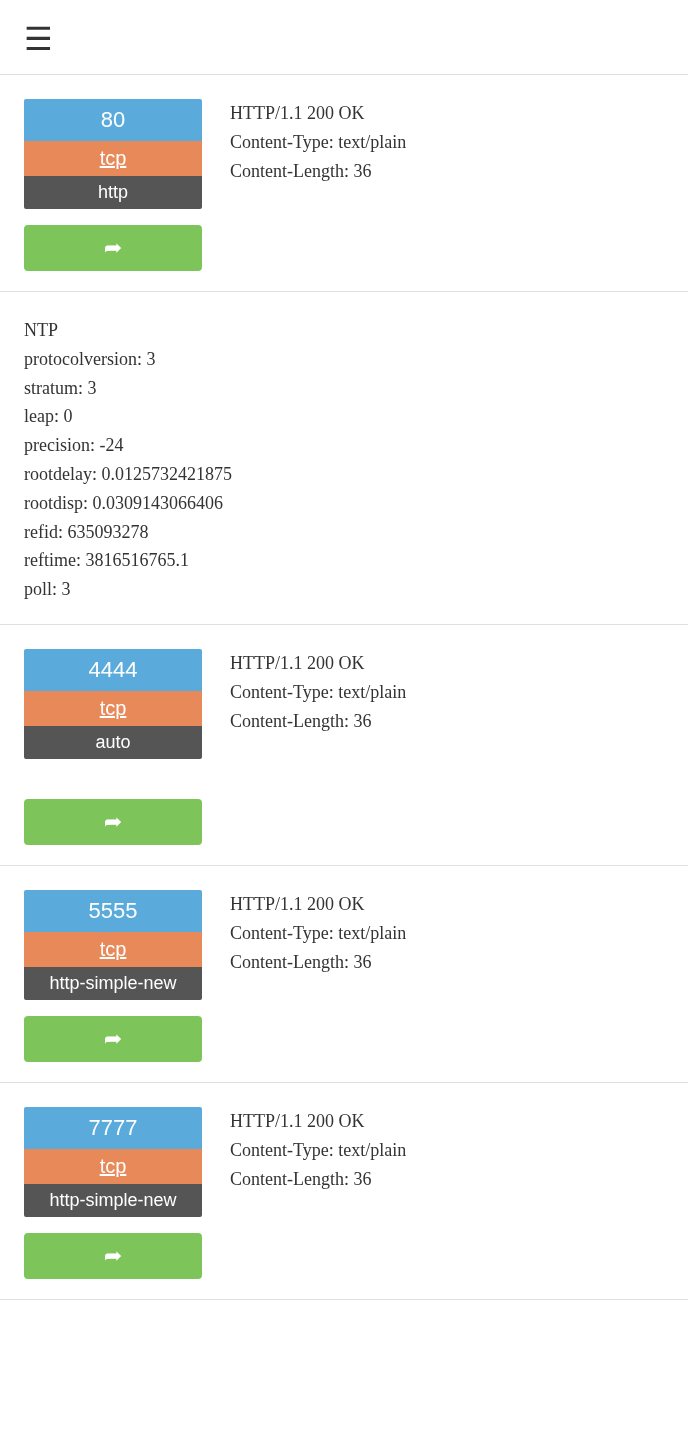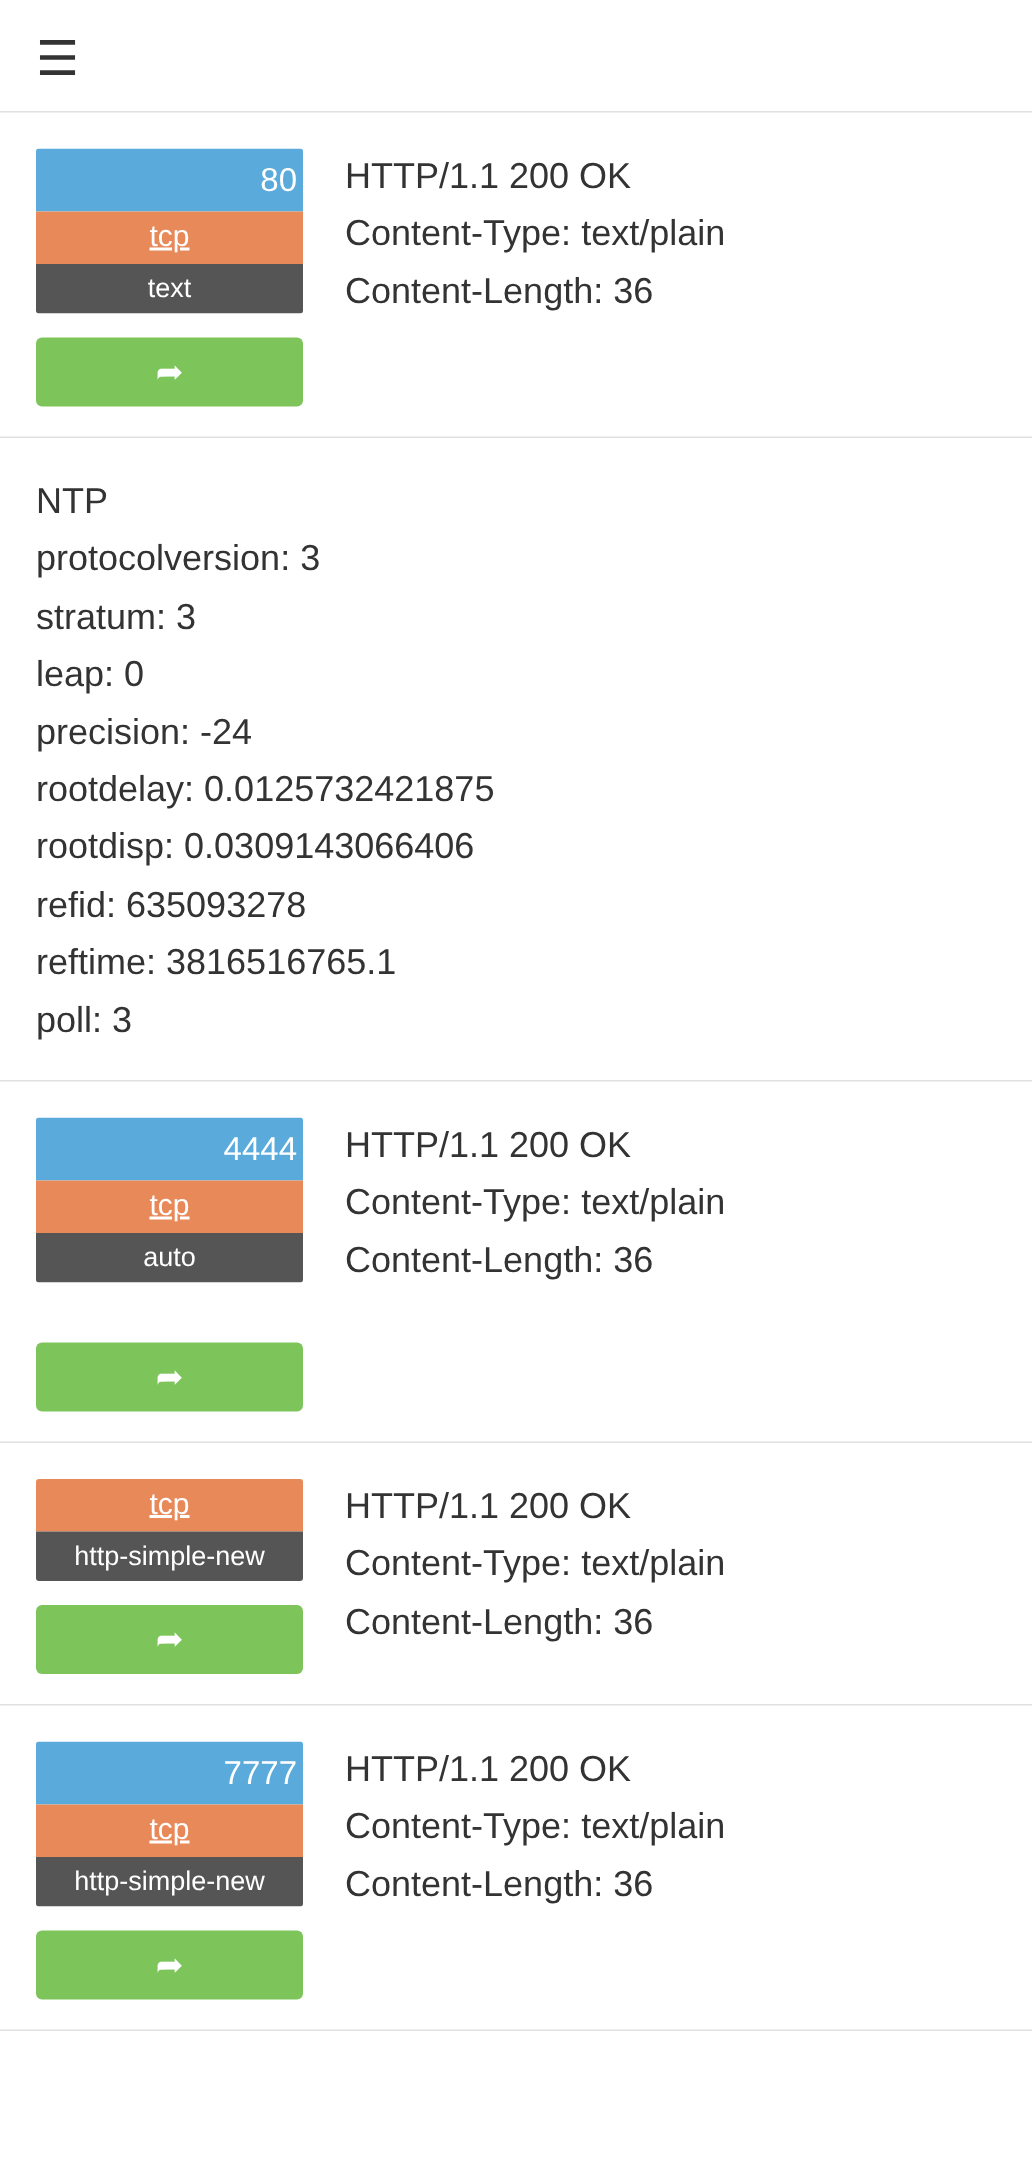--- a/index.html
+++ b/index.html
@@ -53,21 +53,21 @@
       width: 178px;
       min-width: 178px;
       margin-right: 28px;
       border-radius: 2px;
       overflow: hidden;
     }
 
     .badge-port {
       background-color: #5aabdb;
       color: white;
-      text-align: right;
+      text-align: center;
       font-size: 22px;
       font-weight: 500;
       padding: 8px 4px;
     }
 
     .badge-protocol {
       background-color: #e8895a;
       color: white;
       text-align: center;
       font-size: 20px;
@@ -86,22 +86,22 @@
       text-overflow: ellipsis;
     }
 
     .service-details {
       flex: 1;
       display: flex;
       flex-direction: column;
     }
 
     .service-response {
-      font-family: Liberation Sans, sans-serif;
-      font-size: 24px;
+      font-family: Liberation Serif, serif;
+      font-size: 18px;
       line-height: 1.6;
       color: #333;
       white-space: pre-wrap;
       word-break: break-all;
     }
 
     .action-button {
       display: inline-flex;
       align-items: center;
       justify-content: center;
@@ -127,21 +127,21 @@
 <header class="page-header">
   <span class="header-icon">☰</span>
 </header>
 
 <div class="services-list" id="services-container">
 <div class="service-item">
       <div style="display: flex; flex-direction: column; margin-right: 28px; min-width: 178px;">
         <div class="service-badge" style="margin-right: 0px; min-width: 178px;">
           <div class="badge-port">80</div>
           <div class="badge-protocol">tcp</div>
-          <div class="badge-service">text</div>
+          <div class="badge-service">http</div>
         </div>
         <button class="action-button">
           <span class="arrow-icon">➦</span>
         </button>
       </div>
       <div class="service-details">
         <div class="service-response">HTTP/1.1 200 OK
 Content-Type: text/plain
 Content-Length: 36</div>
       </div>
@@ -173,20 +173,21 @@
       </div>
       <div class="service-details">
         <div class="service-response">HTTP/1.1 200 OK
 Content-Type: text/plain
 Content-Length: 36</div>
       </div>
     </div>
     <div class="service-item">
       <div style="display: flex; flex-direction: column; margin-right: 28px; min-width: 178px;">
         <div class="service-badge" style="margin-right: 0px; min-width: 178px;">
+          <div class="badge-port">5555</div>
           <div class="badge-protocol">tcp</div>
           <div class="badge-service">http-simple-new</div>
         </div>
         <button class="action-button">
           <span class="arrow-icon">➦</span>
         </button>
       </div>
       <div class="service-details">
         <div class="service-response">HTTP/1.1 200 OK
 Content-Type: text/plain

